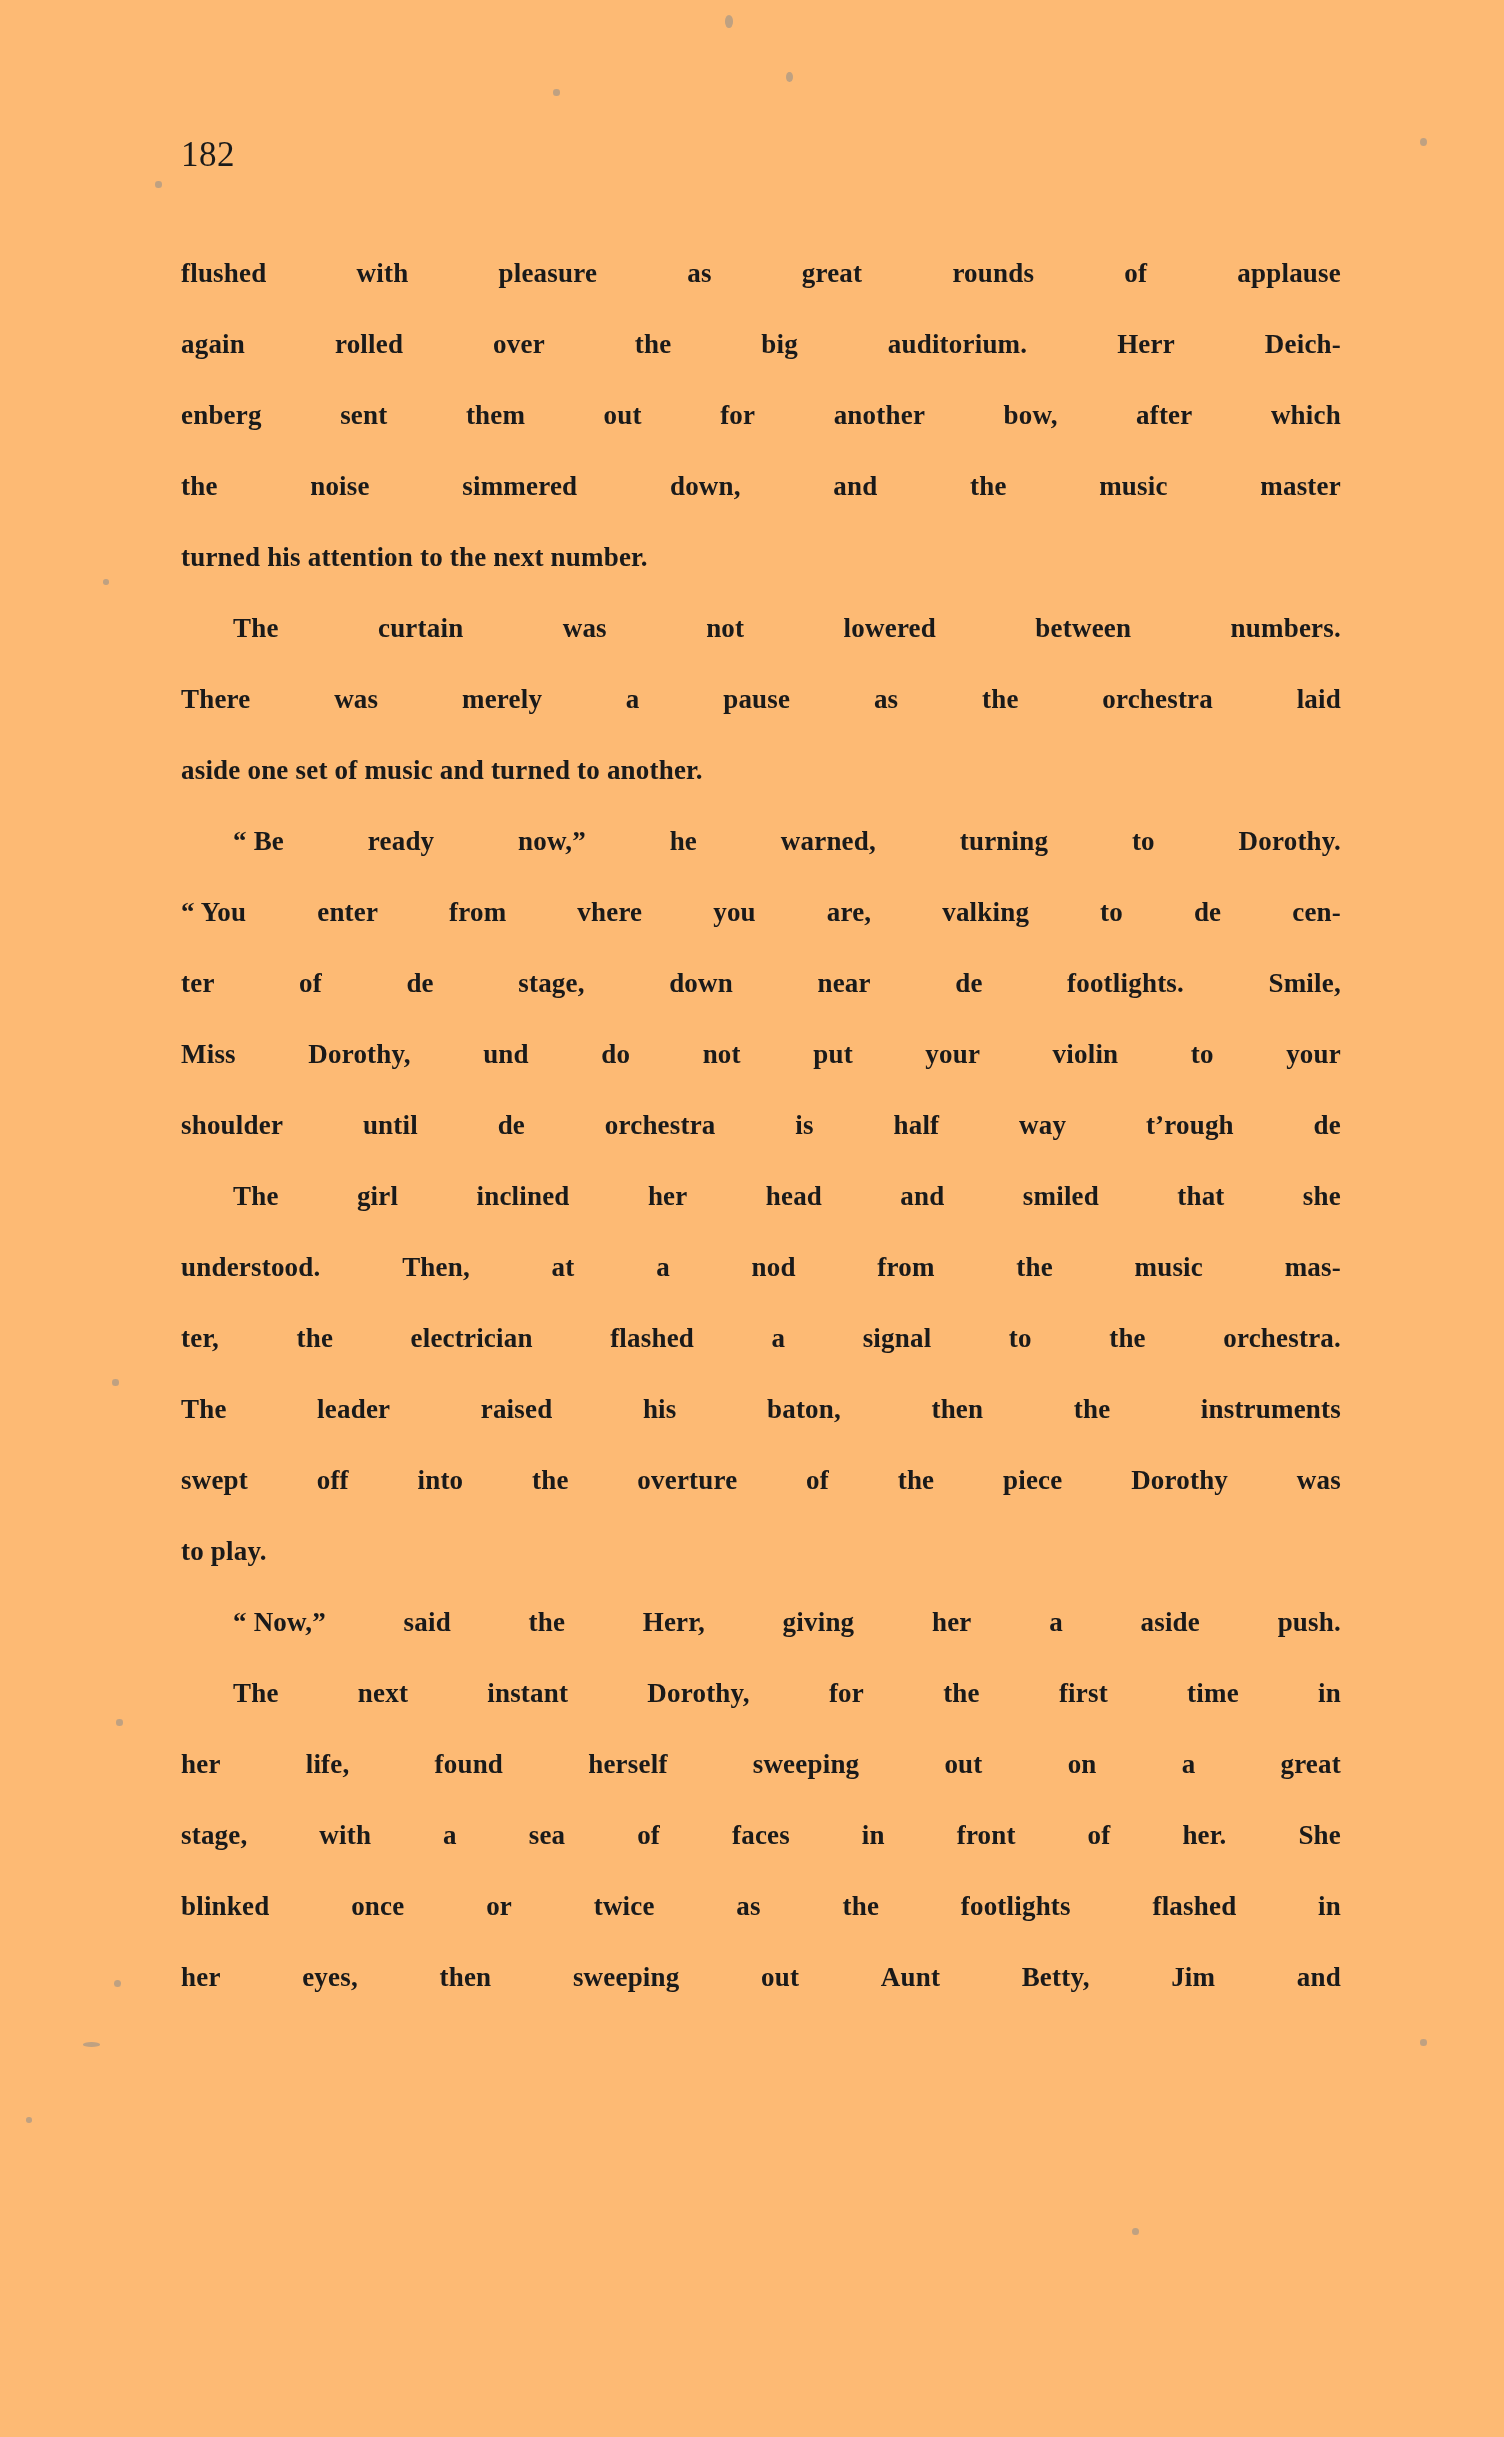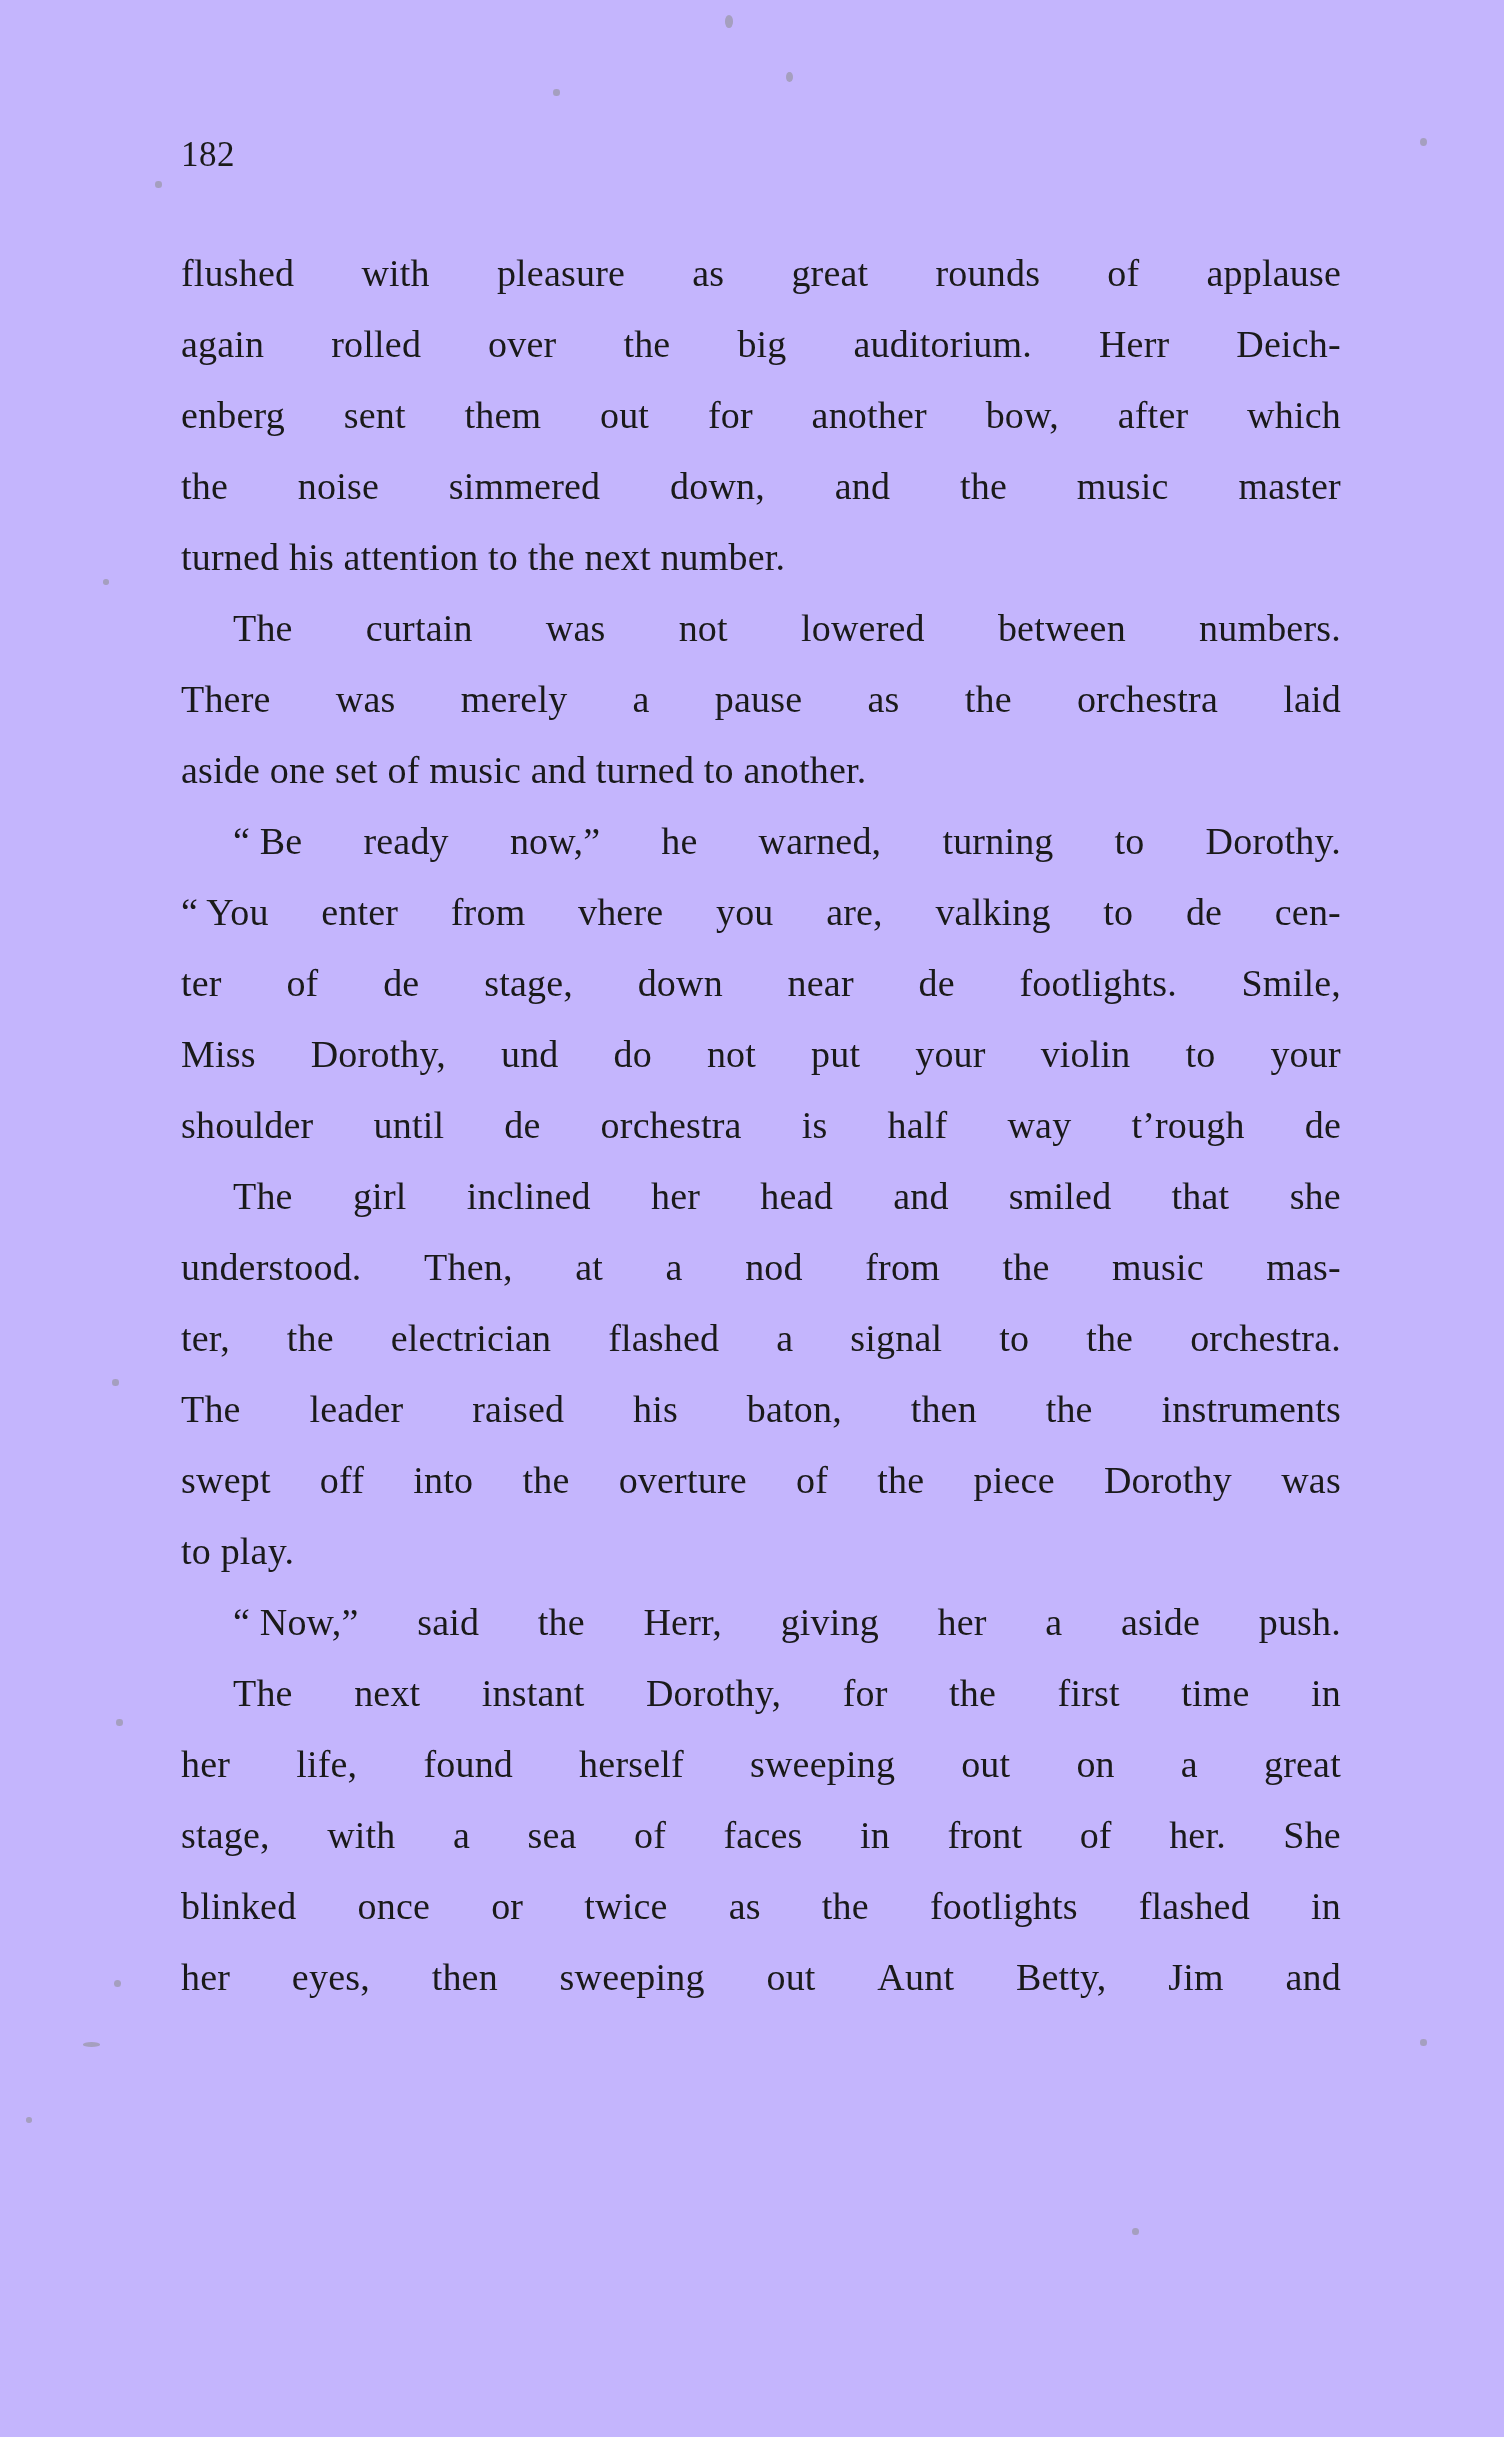--- a/index.html
+++ b/index.html
@@ -15,21 +15,21 @@
     color: #1a1a1a;
     overflow: hidden;
   }
 
   .page {
     position: absolute;
     top: 0;
     left: 0;
     width: 1505px;
     height: 2438px;
-    background: #c4b5fd;
+    background: #fdba74;
   }
 
   
   .running-head {
     position: absolute;
     top: 129px;
     left: 181px;
     width: 1143px;
     height: 50px;
   }
@@ -54,25 +54,26 @@
   
   .textblock {
     position: absolute;
     top: 238px;
     left: 181px;
     width: 1160px;
   }
 
   .line {
     display: block;
-    font-size: 38px;
+    font-size: 27px;
     line-height: 71px;
     height: 71px;
     white-space: nowrap;
     letter-spacing: 0.2px;
+    font-weight: bold;
   }
   
   .line.just {
     display: flex;
     justify-content: space-between;
     width: 1160px;
   }
   .line.just > span { white-space: pre; }
 
   .line.indent { padding-left: 52px; }

